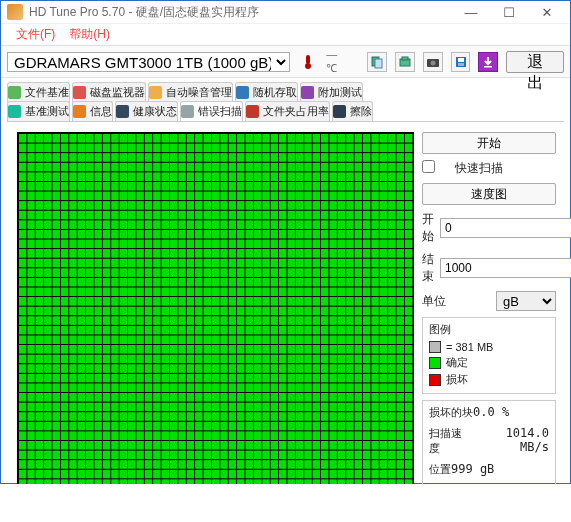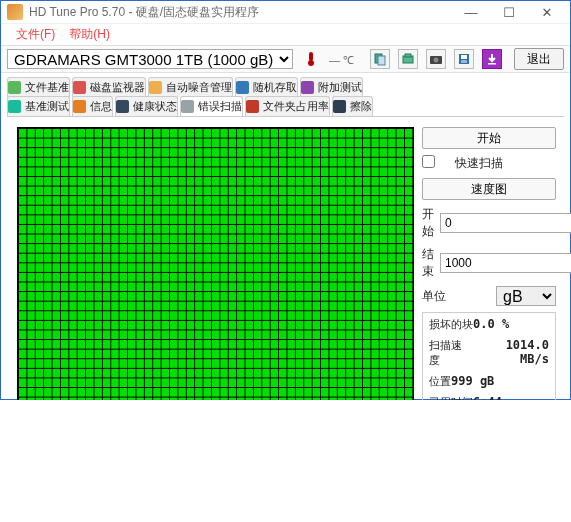--- a/index.html
+++ b/index.html
@@ -1,31 +1,31 @@
 <!DOCTYPE html>
 <html><head>
 <meta charset="utf-8">
 <style>
 html,body{margin:0;padding:0;font-family:"Microsoft YaHei","Segoe UI",Arial,sans-serif;font-size:12px;color:#222;background:#fff}
-.window{width:571px;height:400px;border:1px solid #2a6cc4;background:#fff;display:flex;flex-direction:column;box-sizing:border-box}
+.window{width:571px;height:484px;border:1px solid #2a6cc4;background:#fff;display:flex;flex-direction:column;box-sizing:border-box}
 .titlebar{height:28px;background:#fff;display:flex;align-items:center;padding:0 6px;border-bottom:1px solid #f0f0f0}
 .titlebar .app-icon{width:16px;height:16px;background:linear-gradient(135deg,#e08a2a,#f0c070);border-radius:2px;margin-right:6px;flex:none}
 .titlebar .title{flex:1;color:#6b6b6b;font-size:12px;white-space:nowrap;overflow:hidden}
 .win-controls{display:flex;gap:4px}
 .win-btn{width:34px;height:22px;display:flex;align-items:center;justify-content:center;color:#555;font-size:13px;background:transparent}
 .win-btn.close{color:#555}
 .menubar{height:22px;display:flex;align-items:center;padding:2px 15px;gap:14px;color:#ef4444}
 .menubar span{cursor:default}
 .toolbar{height:30px;display:flex;align-items:center;padding:2px 6px;gap:8px;border-top:1px solid #e0e0e0;border-bottom:1px solid #e0e0e0;background:#fafafa}
 .drive-select{height:20px;font-size:15px;border:1px solid #aaa;background:#fff;padding:0 2px;min-width:190px}
 .tb-ico{width:18px;height:18px;display:flex;align-items:center;justify-content:center;border:1px solid transparent}
 .tb-ico.framed{border:1px solid #bbb;background:#f5f5f5}
 .tb-sep{width:0}
 .temp-label{color:#666;font-size:11px}
-.exit-btn{margin-left:auto;height:22px;padding:0 12px;border:1px solid #999;background:#f3f3f3;border-radius:2px;font-size:12px}
+.exit-btn{margin-left:auto;height:22px;padding:0 12px;border:1px solid #999;background:#f3f3f3;border-radius:2px;font-size:16px}
 .tabs{padding:4px 6px 0 6px}
 .tabs-row{display:flex;gap:2px}
 .tab{display:flex;align-items:center;gap:4px;padding:2px 0;border:1px solid #ccc;border-bottom:none;background:#f2f2f2;font-size:11px;border-radius:3px 3px 0 0;white-space:nowrap}
 .tab.active{background:#fff;font-weight:500;position:relative;z-index:2}
 .tab .tico{width:13px;height:13px;background:#8aa;border-radius:2px;flex:none}
 .tab .tico.a{background:#5cb85c}
 .tab .tico.b{background:#d9534f}
 .tab .tico.c{background:#f0ad4e}
 .tab .tico.d{background:#337ab7}
 .tab .tico.e{background:#8e44ad}
@@ -42,31 +42,31 @@
 .grid-wrap::before{background-image:linear-gradient(to right,#000 1px,transparent 1px);background-size:8.4px 100%}
 .grid-wrap::after{background-image:linear-gradient(to bottom,#000 1px,transparent 1px);background-size:100% 9.6px}
 .side{flex:1;display:flex;flex-direction:column;gap:6px;min-width:0}
 .btn{height:22px;border:1px solid #aaa;background:#f8f8f8;border-radius:2px;font-size:12px;padding:0 8px}
 .btn.wide{width:100%}
 .chk-row{display:flex;align-items:flex-start;gap:20px;font-size:12px}
 .chk-row input{margin:0}
 .field-row{display:flex;align-items:center;gap:6px;font-size:12px}
 .field-row label{width:30px}
 .num-input{flex:1;height:18px;border:1px solid #aaa;padding:0 4px;font-size:12px}
-.combo{height:20px;border:1px solid #aaa;font-size:16px;padding:0 2px}
+.combo{height:20px;border:1px solid #aaa;font-size:13px;padding:0 2px}
 .legend{border:1px solid #ccc;padding:4px 6px;font-size:11px}
 .legend .lg-title{margin-bottom:4px}
 .legend .lg-row{display:flex;align-items:center;gap:5px;margin:2px 0}
 .sw{width:10px;height:10px;border:1px solid #333;flex:none}
 .sw.gray{background:#bbb}
 .sw.green{background:#00e000}
 .sw.red{background:#e00000}
 .stats{border:1px solid #ccc;padding:4px 6px;font-size:11px;display:flex;flex-direction:column;gap:6px}
 .stats .st-row{display:flex;flex-direction:row}
-.stats .st-val{text-align:right;font-family:Consolas,monospace;font-size:12px;font-weight:700}
+.stats .st-val{text-align:right;font-family:Consolas,monospace;font-size:12px;font-weight:400}
 svg{display:block}
 </style>
 </head>
 <body>
 
 <div class="window">
 
   <div class="titlebar">
     <div class="app-icon"></div>
     <div class="title">HD Tune Pro 5.70 - 硬盘/固态硬盘实用程序</div>
@@ -202,20 +202,35 @@
         <input class="num-input" value="1000" style="">
 
       </div>
       <div class="field-row">
         <label style="width:auto;flex:1">单位</label>
         <select class="combo" style="width:60px">
           <option>gB</option>
         </select>
       </div>
 
+      <div class="legend">
+        <div class="lg-title">图例</div>
+        <div class="lg-row">
+            <span class="sw gray"></span>
+            <span>= 381 MB</span>
+          </div>
+        <div class="lg-row">
+            <span class="sw green"></span>
+            <span>确定</span>
+          </div>
+        <div class="lg-row">
+            <span class="sw red"></span>
+            <span>损坏</span>
+          </div>
+      </div>
 
       <div class="stats">
         <div class="st-row">
           <span>损坏的块</span>
           <span class="st-val">0.0 %</span>
         </div>
         <div class="st-row">
           <span>扫描速度</span>
           <span class="st-val">1014.0 MB/s</span>
         </div>

